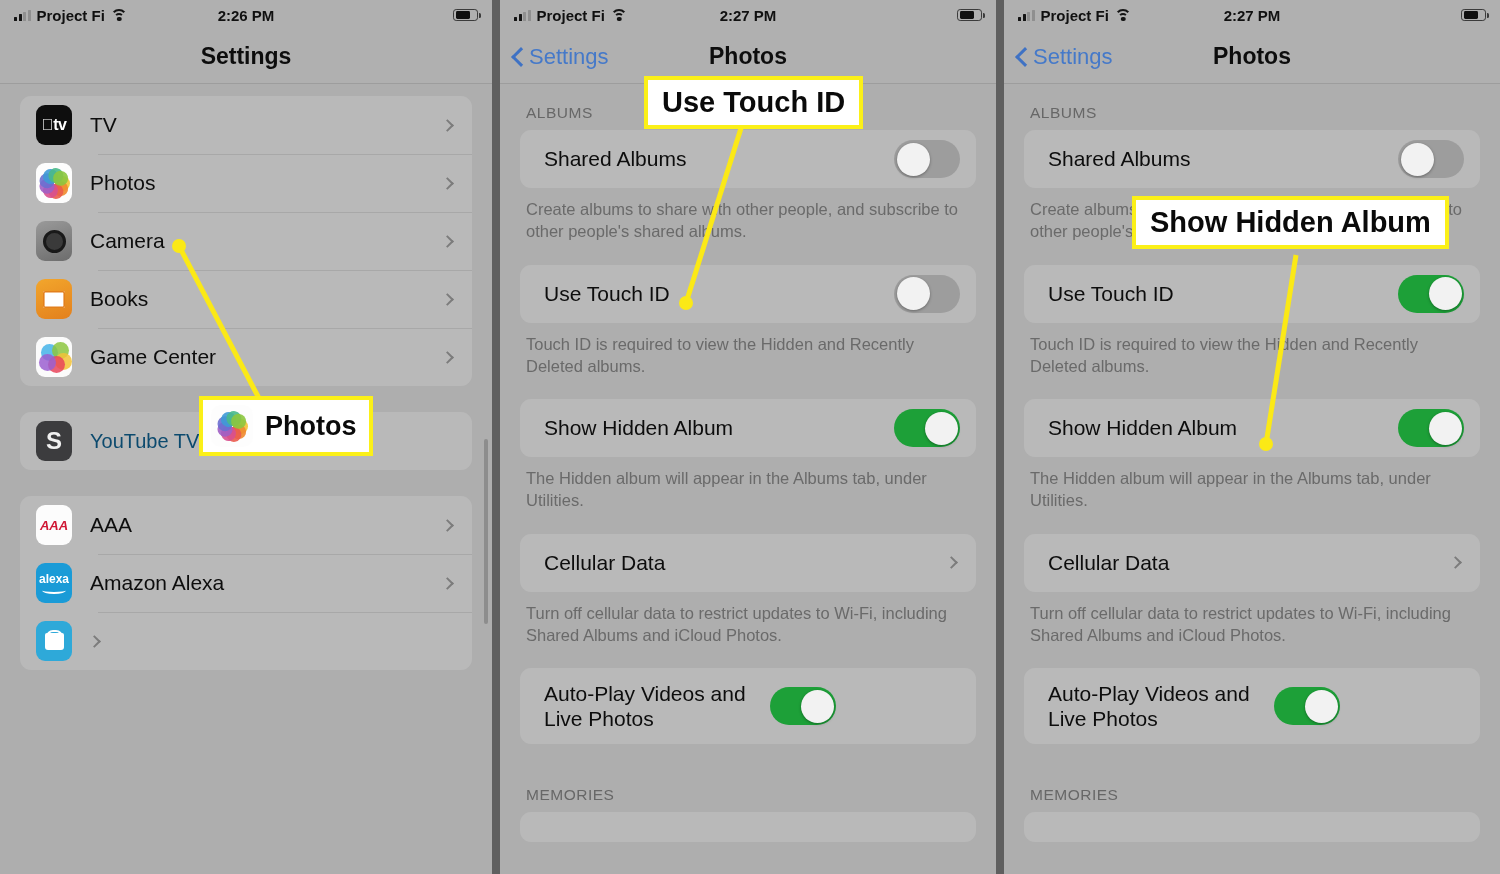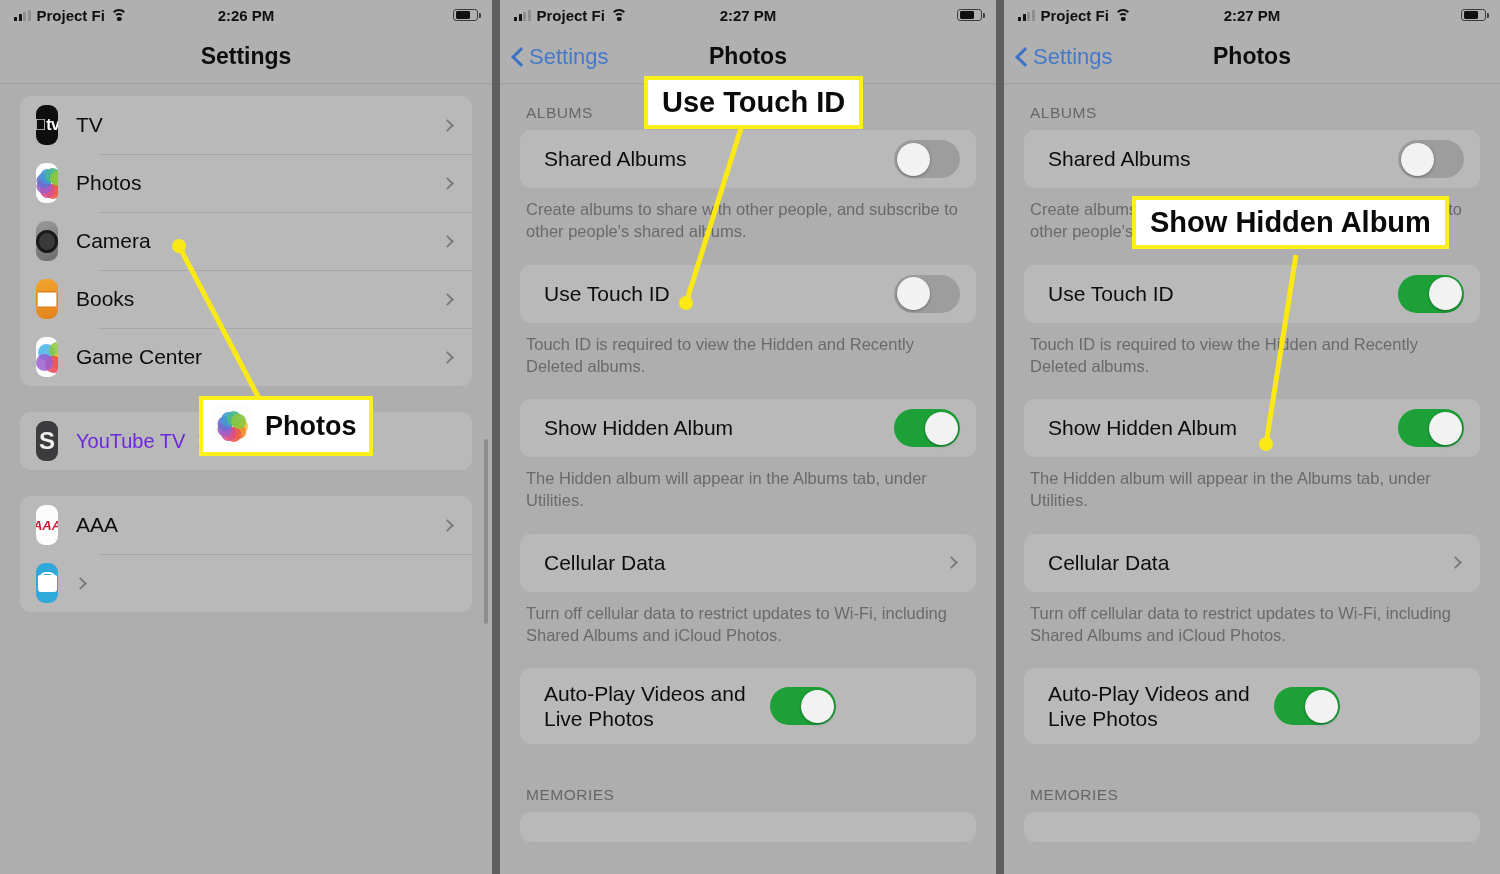--- a/index.html
+++ b/index.html
@@ -54,24 +54,24 @@
   .chev-back::before { content: ""; position: absolute; left: 2px; top: 3px; width: 11px; height: 11px;
     border-left: 3.4px solid #3f72c4; border-bottom: 3.4px solid #3f72c4; transform: rotate(45deg); }
   .nav-back-label { font-size: 22px; color: #4579c9; }
 
   
   .scroll { position: relative; height: calc(874px - 84px); }
   .grouphdr { font-size: 15.5px; letter-spacing: .5px; color: #676767; padding: 20px 0 8px 26px; }
   .card { background: #b9b9b9; border-radius: 11px; margin: 0 20px; overflow: hidden; }
   .row { display: flex; align-items: center; min-height: 58px; padding: 0 16px 0 0; position: relative; }
   .row + .row::before { content: ""; position: absolute; left: 78px; right: 0; top: 0; height: 1px; background: #a8a8a8; }
-  .ic { width: 22px; height: 40px; border-radius: 9px; margin: 0 18px 0 16px; flex: 0 0 auto;
+  .ic { width: 36px; height: 40px; border-radius: 9px; margin: 0 18px 0 16px; flex: 0 0 auto;
         display: flex; align-items: center; justify-content: center; overflow: hidden; }
   .rlabel { font-size: 21px; color: #0d0d0d; flex: 1; line-height: 1.22; }
-  .rvalue { font-size: 20px; color: #6d28d9; margin-right: 10px; }
+  .rvalue { font-size: 20px; color: #0c4a6e; margin-right: 10px; }
   .chev { width: 9px; height: 9px; border-right: 2.6px solid #7c7c7c; border-top: 2.6px solid #7c7c7c;
           transform: rotate(45deg); flex: 0 0 auto; margin-right: 4px; }
   .foot { font-size: 16.5px; color: #6a6a6a; line-height: 1.35; padding: 10px 26px 0 26px; }
   .spacer { height: 26px; }
 
   
   .tg { width: 66px; height: 38px; border-radius: 19px; position: relative; flex: 0 0 auto; }
   .tg i { position: absolute; top: 2.5px; width: 33px; height: 33px; border-radius: 50%;
           background: #f2f2f2; box-shadow: 0 1px 3px rgba(0,0,0,.35); }
   .tg.off { background: #9d9d9d; }
@@ -220,20 +220,28 @@
 
       <div class="spacer"></div>
 
       <div class="card">
         <div class="row">
           <span class="ic aaa">AAA</span>
           <span class="rlabel">AAA</span>
           <span class="chev"></span>
         </div>
         <div class="row">
+          <span class="ic alexa">
+              <s>alexa</s>
+              <u></u>
+            </span>
+          <span class="rlabel">Amazon Alexa</span>
+          <span class="chev"></span>
+        </div>
+        <div class="row">
           <span class="ic applestore"></span>
           <span class="chev"></span>
         </div>
       </div>
       <div class="scrollbar"></div>
     </div>
 
     <svg class="leader" style="left:0;top:0;width:492px;height:874px">
       <line x1="179" y1="246" x2="262" y2="404"></line>
       <circle cx="179" cy="246" r="7"></circle>

